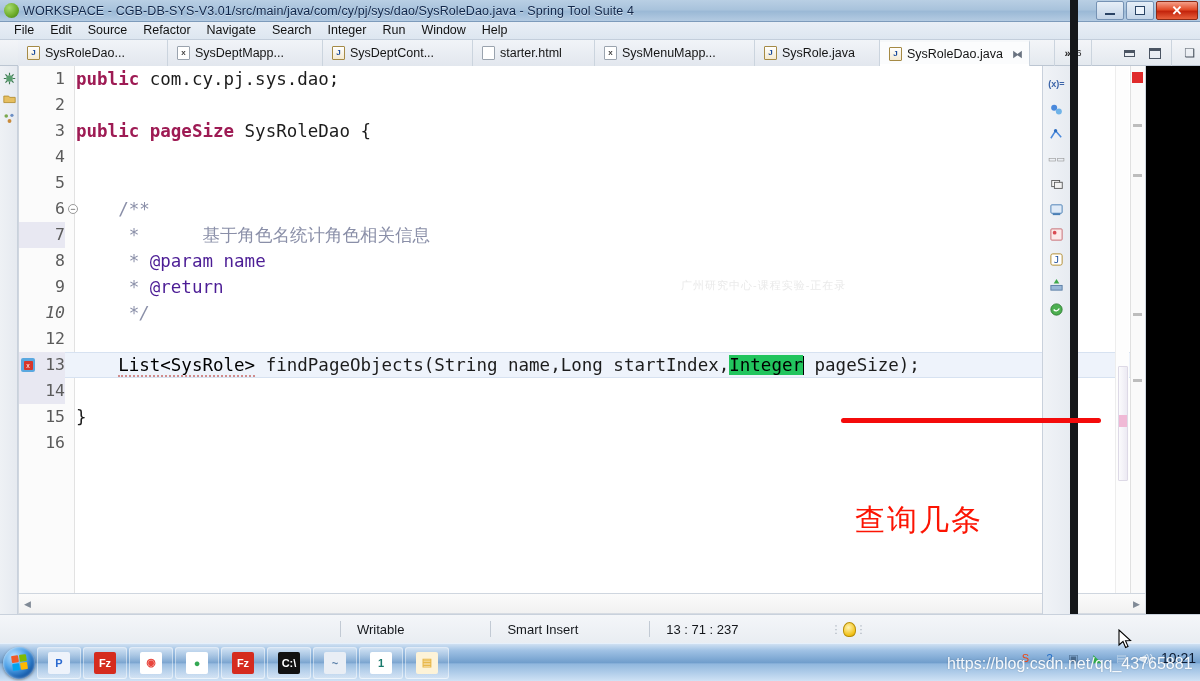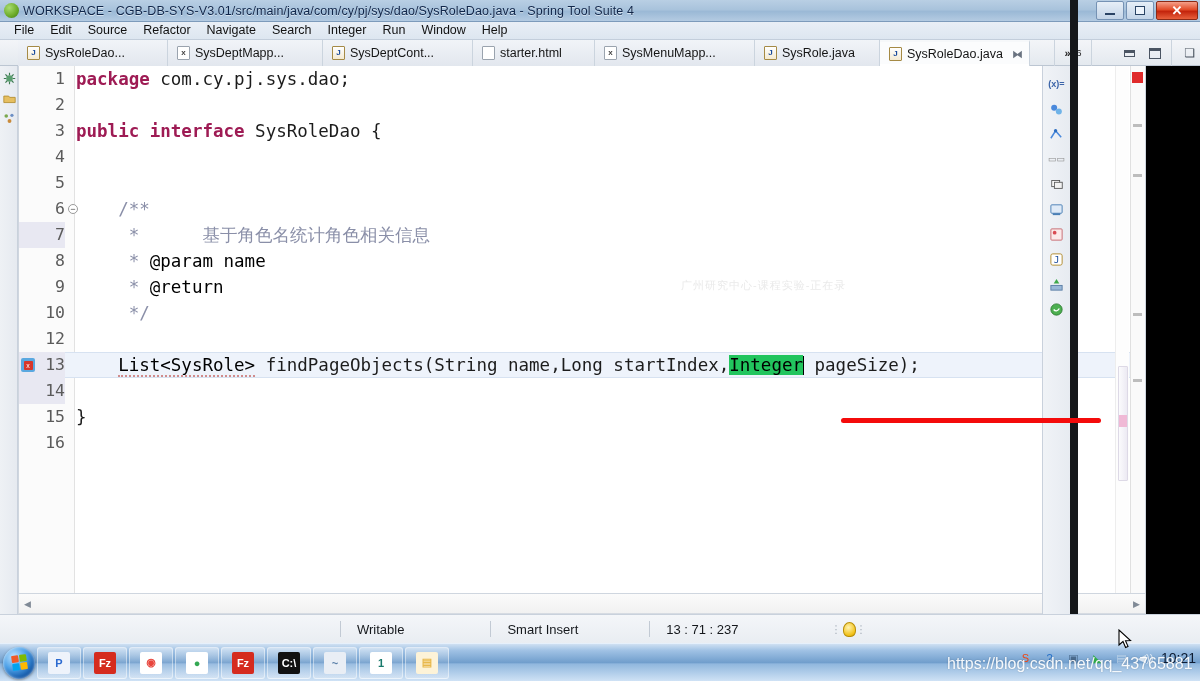--- a/index.html
+++ b/index.html
@@ -127,21 +127,21 @@
   .ln.hl { background: #e8e8f2; }
   .fold { position: absolute; left: 49px; top: 8px; width: 10px; height: 10px;
           border: 1px solid #9a9a9a; border-radius: 50%; background: #fff;
           font-size: 9px; line-height: 8px; text-align: center; color: #444; }
   .row { position: relative; height: 26px; }
   .row.current { background: #eef3fb; box-shadow: inset 0 1px 0 #d7e2f1, inset 0 -1px 0 #d7e2f1; }
 
   .kw   { color: #9e1b54; font-weight: bold; }
   .plain{ color: #1c1c1c; }
   .doc  { color: #8a8fa8; }
-  .tagk { color: #000000; }
+  .tagk { color: #4c1d95; }
   .sel  { background: #22c55e; }
   .caret { display:inline-block; width: 1px; height: 19px; background:#000; vertical-align:-4px; }
   .squig { border-bottom: 2px dotted #d08c8c; }
 
   
   .overview {
     position: absolute; right: 0; top: 0; width: 15px; height: 100%;
     background: #fafafa; border-left: 1px solid #e0e0e0;
   }
   .ov-err { position: absolute; right: 2px; top: 6px; width: 11px; height: 11px; background: #e02b2b; }
@@ -336,29 +336,29 @@
           <circle cx="8" cy="11" r="2.4" fill="#c98a3a"></circle>
         </svg>
     </div>
   </div>
 
   <div class="editor">
     <div class="gutter"></div>
     <div id="lines">
         <div class="row" style="height: 26px; position: relative;">
           <div class="ln">1</div>
-          <div class="line" style="position: absolute; left: 57px; top: 0px; right: 0px; height: 26px;"><span class="kw">package</span><span class="plain"> com.cy.pj.sys.dao;</span></div>
+          <div class="line" style="position: absolute; left: 57px; top: 0px; right: 0px; height: 26px;"><span class="kw">public</span><span class="plain"> com.cy.pj.sys.dao;</span></div>
         </div>
         <div class="row" style="height: 26px; position: relative;">
           <div class="ln">2</div>
           <div class="line" style="position: absolute; left: 57px; top: 0px; right: 0px; height: 26px;"></div>
         </div>
         <div class="row" style="height: 26px; position: relative;">
           <div class="ln">3</div>
-          <div class="line" style="position: absolute; left: 57px; top: 0px; right: 0px; height: 26px;"><span class="kw">public interface</span><span class="plain"> SysRoleDao {</span></div>
+          <div class="line" style="position: absolute; left: 57px; top: 0px; right: 0px; height: 26px;"><span class="kw">public pageSize</span><span class="plain"> SysRoleDao {</span></div>
         </div>
         <div class="row" style="height: 26px; position: relative;">
           <div class="ln">4</div>
           <div class="line" style="position: absolute; left: 57px; top: 0px; right: 0px; height: 26px;"></div>
         </div>
         <div class="row" style="height: 26px; position: relative;">
           <div class="ln">5</div>
           <div class="line" style="position: absolute; left: 57px; top: 0px; right: 0px; height: 26px;"></div>
         </div>
         <div class="row" style="height: 26px; position: relative;">
@@ -371,21 +371,21 @@
           <div class="line" style="position: absolute; left: 57px; top: 0px; right: 0px; height: 26px;"><span class="doc">     *      基于角色名统计角色相关信息</span></div>
         </div>
         <div class="row" style="height: 26px; position: relative;">
           <div class="ln">8</div>
           <div class="line" style="position: absolute; left: 57px; top: 0px; right: 0px; height: 26px;"><span class="doc">     * </span><span class="tagk">@param</span><span class="doc"> </span><span class="tagk">name</span></div>
         </div>
         <div class="row" style="height: 26px; position: relative;">
           <div class="ln">9</div>
           <div class="line" style="position: absolute; left: 57px; top: 0px; right: 0px; height: 26px;"><span class="doc">     * </span><span class="tagk">@return</span></div>
         </div>
-        <div class="row" style="height: 26px; position: relative;">
+        <div class="row" style="height: 26px; position: relative; font-style: italic;">
           <div class="ln">10</div>
           <div class="line" style="position: absolute; left: 57px; top: 0px; right: 0px; height: 26px;"><span class="doc">     */</span></div>
         </div>
         <div class="row" style="height: 26px; position: relative;">
           <div class="ln">12</div>
           <div class="line" style="position: absolute; left: 57px; top: 0px; right: 0px; height: 26px;"></div>
         </div>
         <div class="row current" style="height: 26px; position: relative;">
           <div class="ln hl">13</div>
           <div style="position: absolute; left: 2px; top: 6px; width: 14px; height: 14px; background: rgb(90, 168, 224); border-radius: 2px; display: flex; align-items: center; justify-content: center;">
@@ -481,20 +481,21 @@
     <div class="rb-ic">
         <svg width="15" height="15" viewBox="0 0 16 16">
           <circle cx="8" cy="8" r="6" fill="#4caf50" stroke="#2e7d32"></circle>
           <path d="M5 8c1.5 2 4.5 2 6-1" stroke="#fff" stroke-width="1.4" fill="none"></path>
         </svg>
       </div>
   </div>
   <div class="edge-dark"></div>
 
   <div class="red-underline"></div>
+  <div class="red-note">查询几条</div>
 
   <div class="statusbar">
     <div style="width:340px"></div>
     <div class="sb-div"></div>
     <div class="sb-cell">Writable</div>
     <div style="width:70px"></div>
     <div class="sb-div"></div>
     <div class="sb-cell">Smart Insert</div>
     <div style="width:55px"></div>
     <div class="sb-div"></div>

